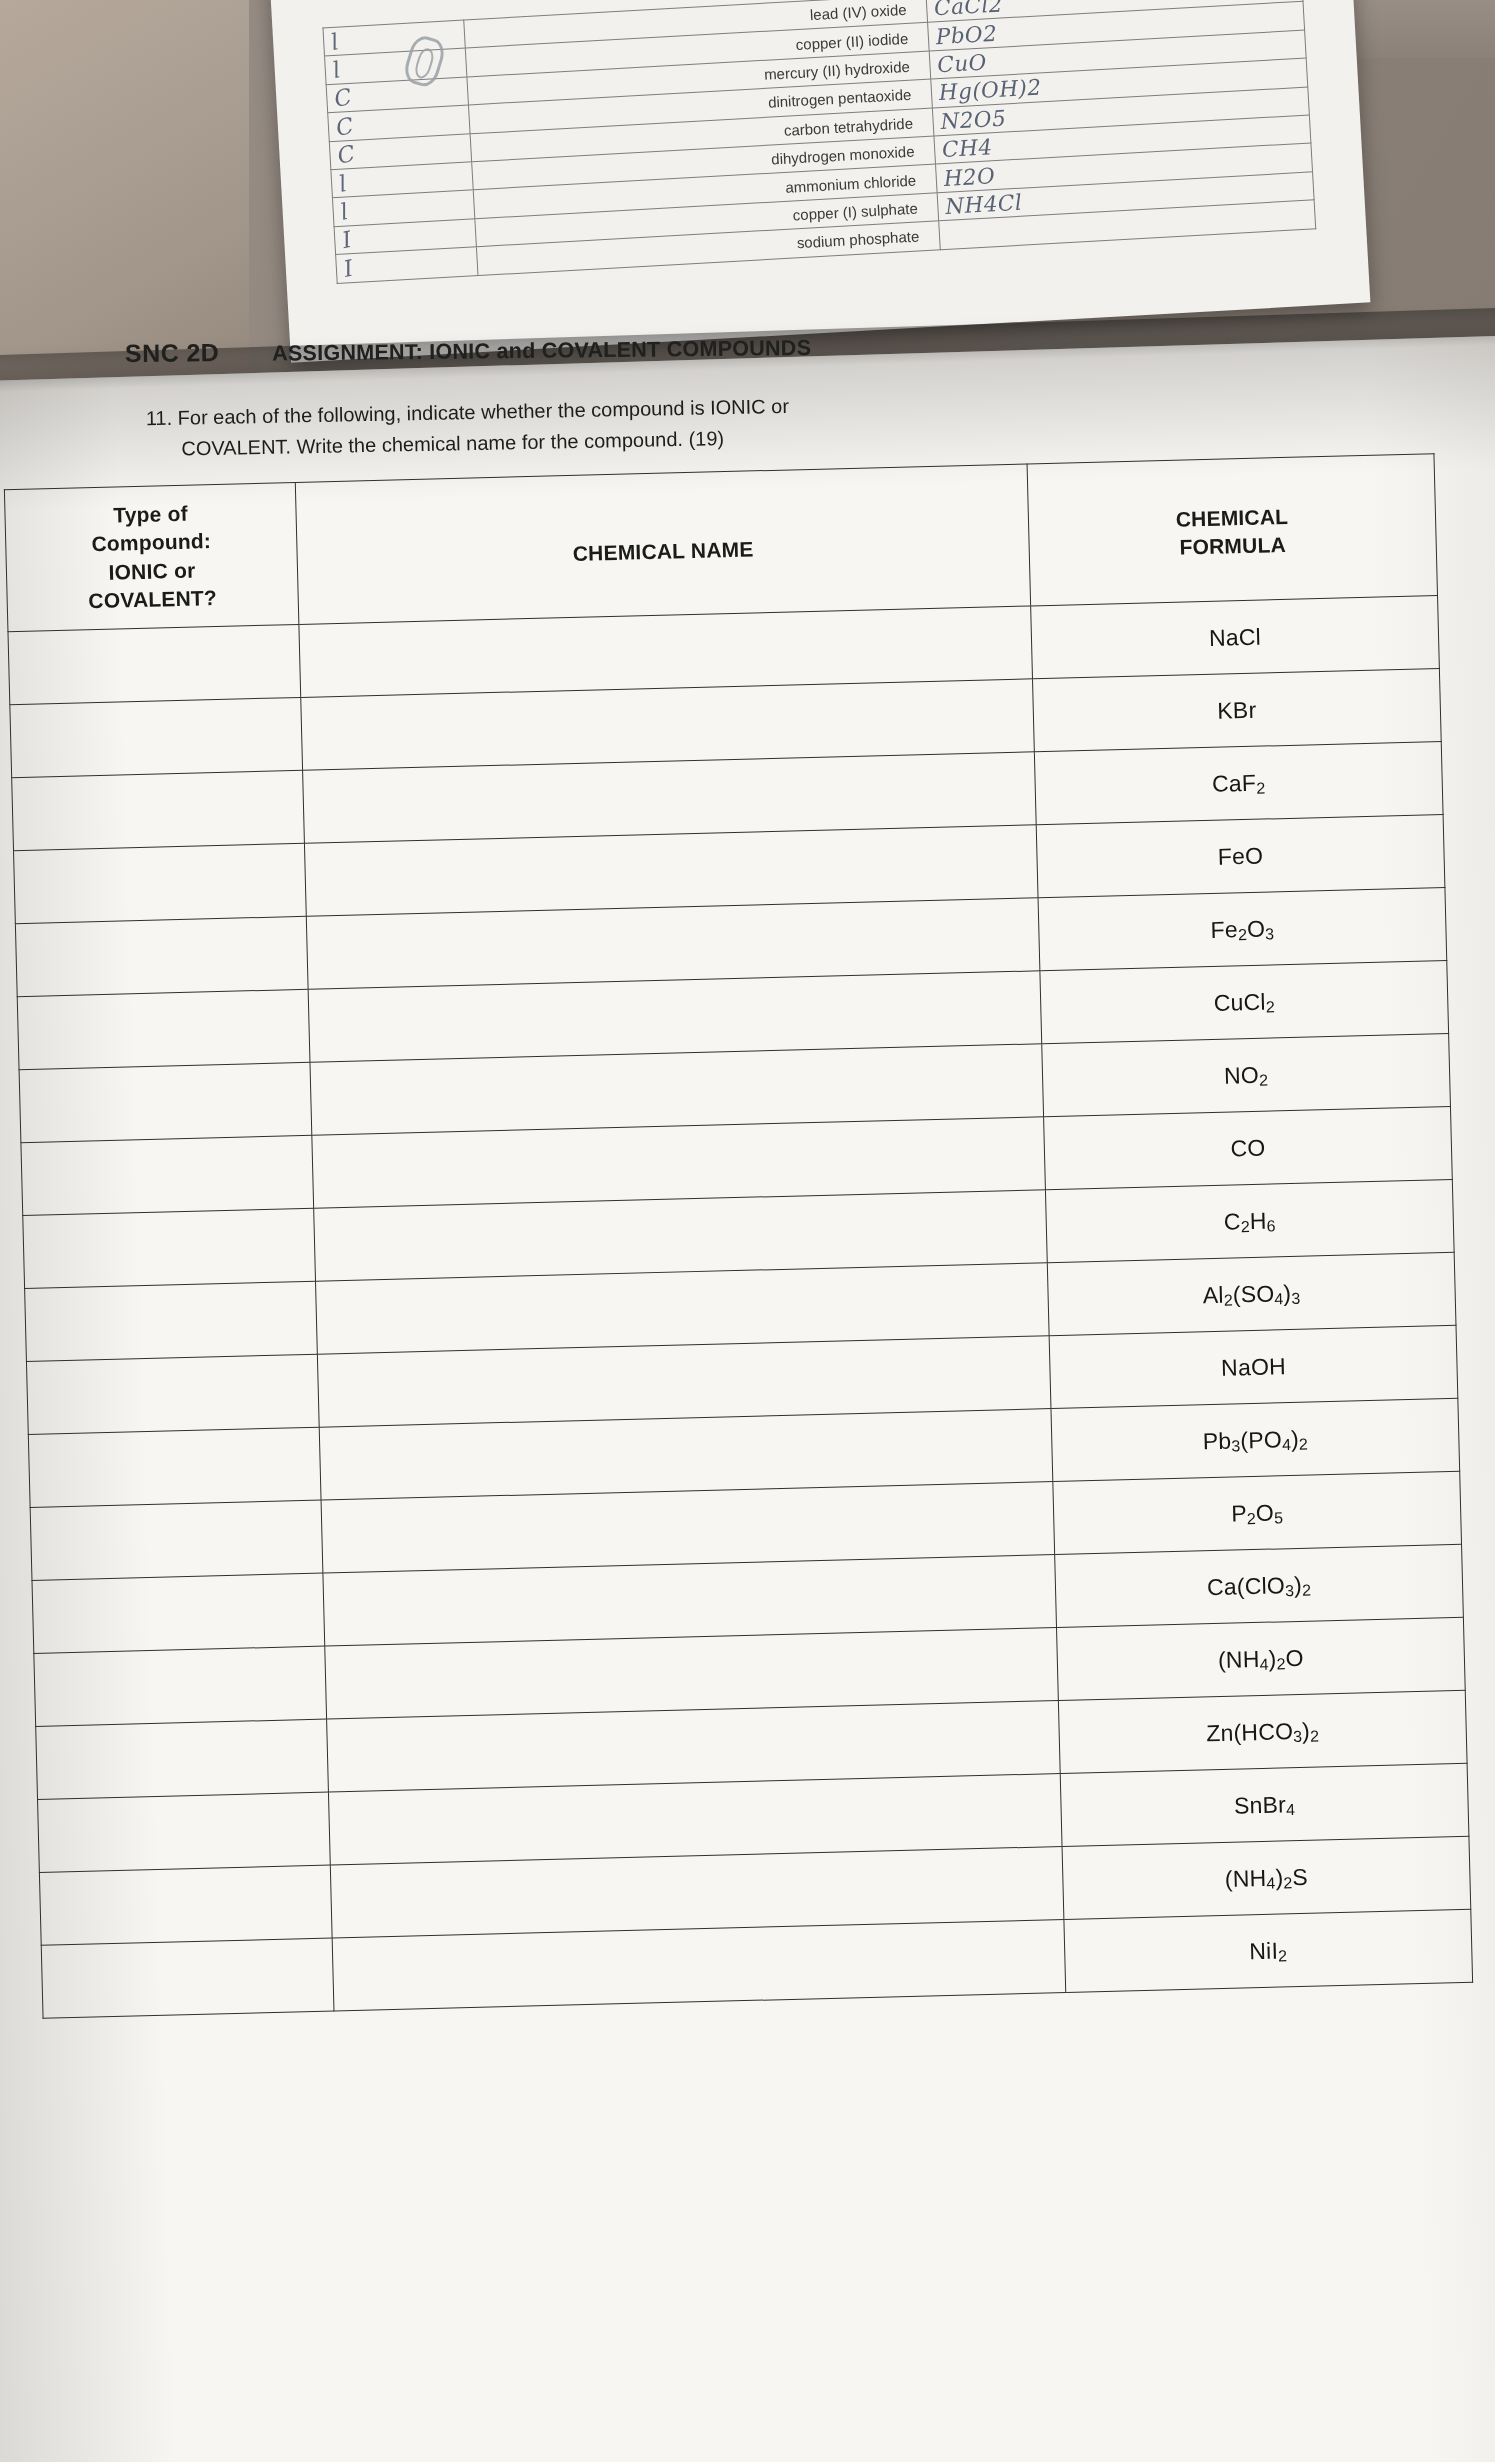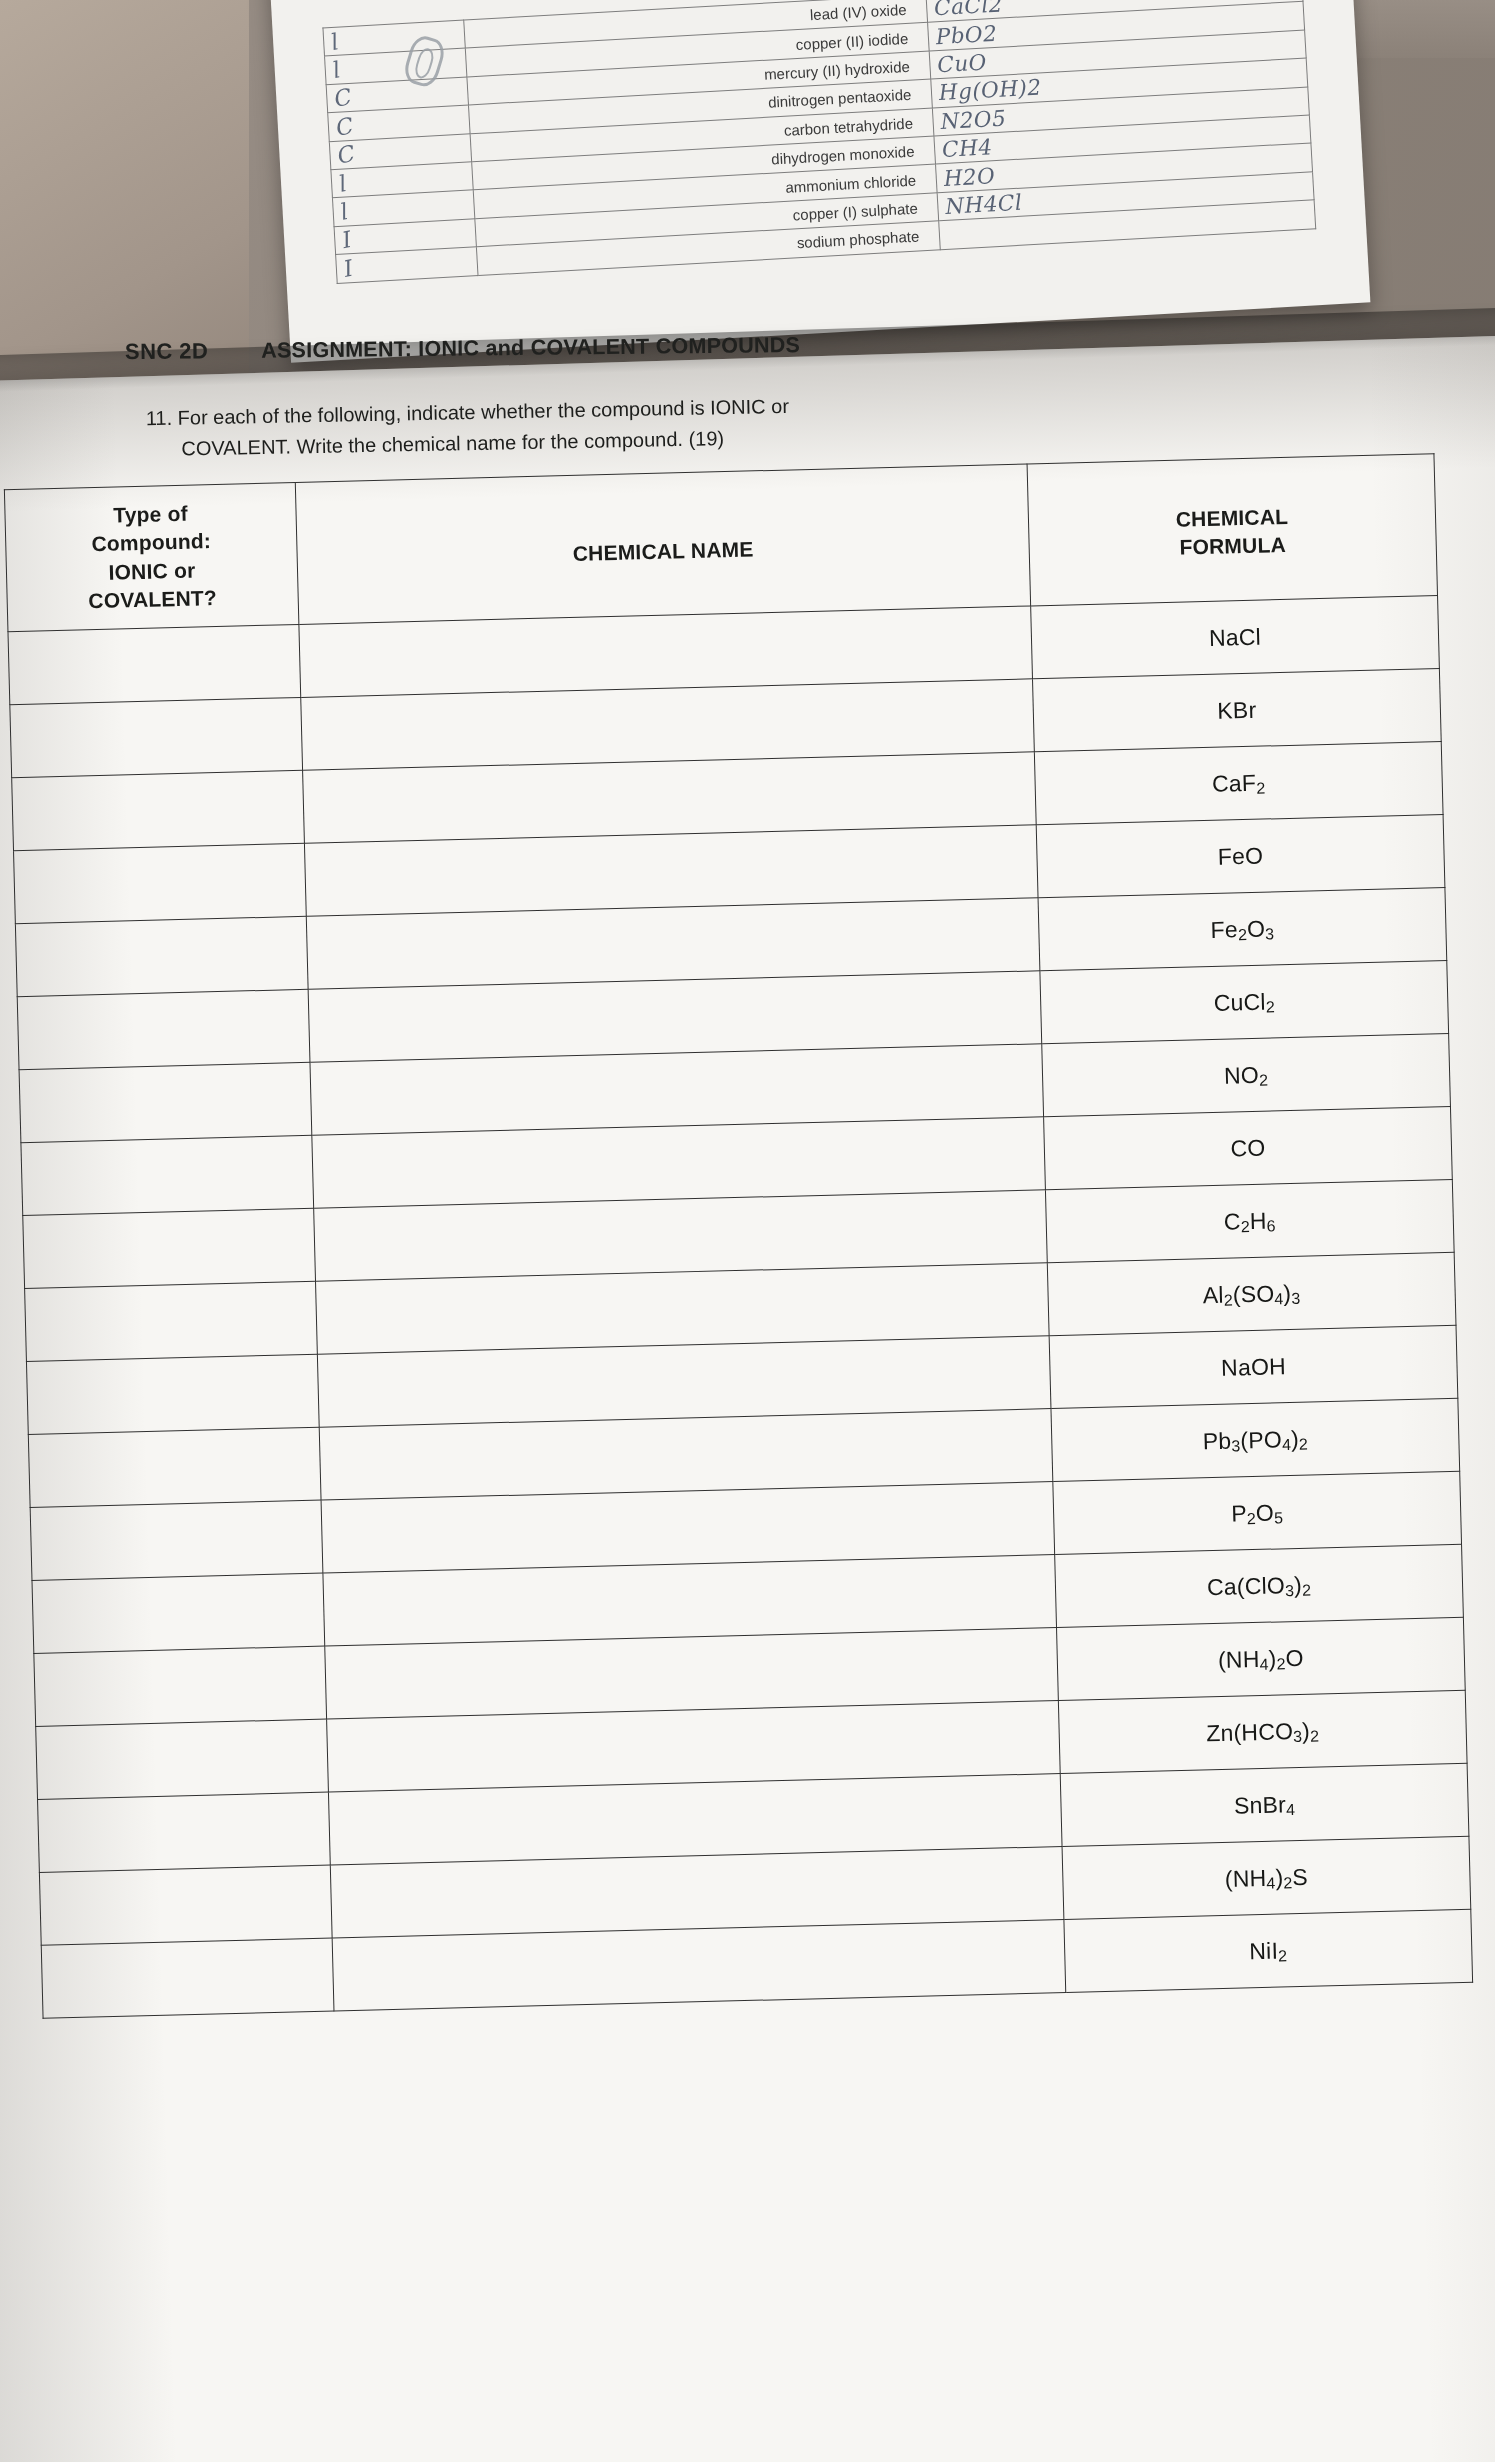--- a/index.html
+++ b/index.html
@@ -128,21 +128,21 @@
     position: absolute;
     left: 125px;
     top: 333px;
     width: 1164px;
     display: flex;
     align-items: baseline;
     gap: 53px;
     transform: rotate(-0.6deg);
   }
   .course-code {
-    font-size: 22px;
+    font-size: 25px;
     font-weight: bold;
     letter-spacing: 0.4px;
     color: #20211f;
   }
   .assignment-title {
     font-size: 21.6px;
     font-weight: bold;
     letter-spacing: 0.2px;
     color: #20211f;
   }

